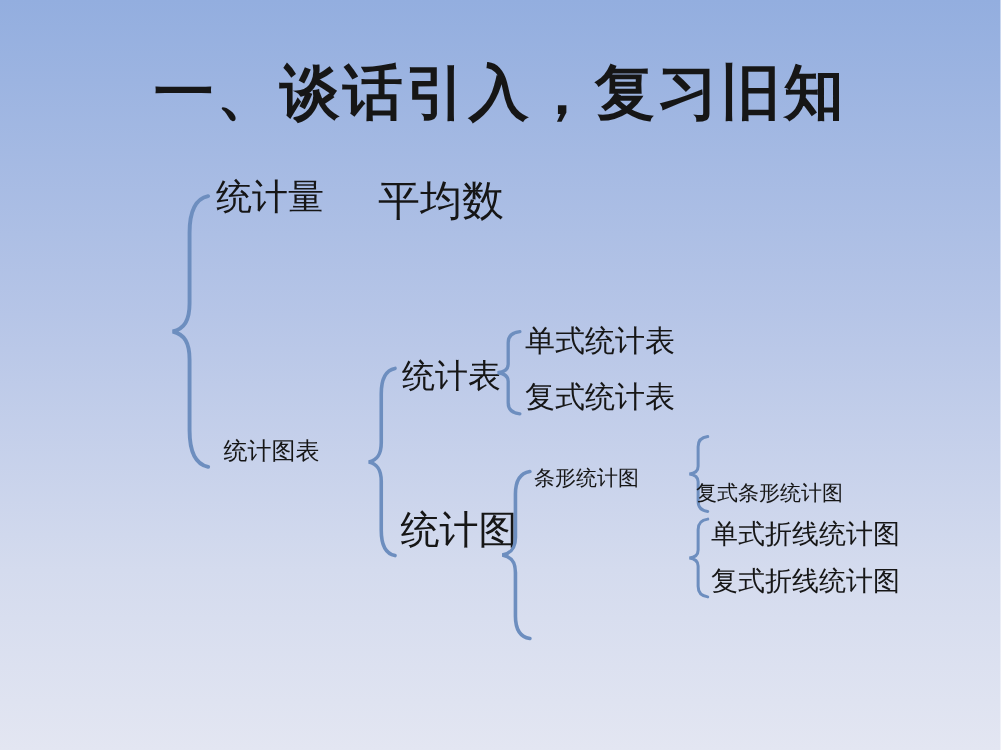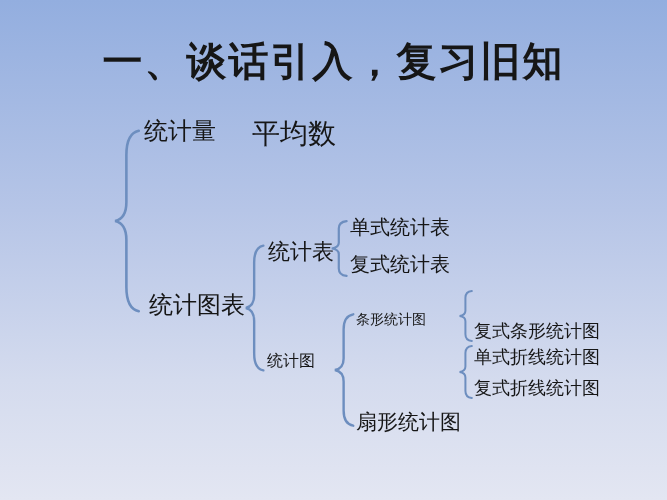--- a/index.html
+++ b/index.html
@@ -50,52 +50,51 @@
   <h1 class="title">一、谈话引入，复习旧知</h1>
 
 
   <svg class="brace" style="left:114px;top:127px;width:27px;height:188px;" viewBox="0 0 24 100" preserveAspectRatio="none">
     <path d="M22,2 C14,3 11,8 11,15 L11,40 C11,46 8,49 1,50 C8,51 11,54 11,60 L11,85 C11,92 14,97 22,98" stroke-width="2.6" vector-effect="non-scaling-stroke"></path>
   </svg>
 
   <div class="node" style="left:144px;top:118px;font-size:24px;">统计量</div>
   <div class="node" style="left:252px;top:118px;font-size:28px;">平均数</div>
 
-  <div class="node" style="left:149px;top:292px;font-size:24px;">统计图表</div>
+  <div class="node" style="left:149px;top:292px;font-size:16px;">统计图表</div>
 
   <svg class="brace" style="left:245px;top:243px;width:20px;height:130px;" viewBox="0 0 24 100" preserveAspectRatio="none">
     <path d="M22,2 C14,3 11,8 11,15 L11,40 C11,46 8,49 1,50 C8,51 11,54 11,60 L11,85 C11,92 14,97 22,98" stroke-width="2.4" vector-effect="non-scaling-stroke"></path>
   </svg>
 
   <div class="node" style="left:268px;top:239px;font-size:22px;">统计表</div>
 
   <svg class="brace" style="left:331px;top:220px;width:17px;height:57px;" viewBox="0 0 24 100" preserveAspectRatio="none">
     <path d="M22,2 C14,3 11,8 11,15 L11,40 C11,46 8,49 1,50 C8,51 11,54 11,60 L11,85 C11,92 14,97 22,98" stroke-width="2.2" vector-effect="non-scaling-stroke"></path>
   </svg>
 
   <div class="node" style="left:350px;top:216px;font-size:20px;">单式统计表</div>
   <div class="node" style="left:350px;top:253px;font-size:20px;">复式统计表</div>
 
-  <div class="node" style="left:267px;top:352px;font-size:16px;">统计图</div>
+  <div class="node" style="left:267px;top:340px;font-size:26px;">统计图</div>
 
   <svg class="brace" style="left:334px;top:312px;width:21px;height:116px;" viewBox="0 0 24 100" preserveAspectRatio="none">
     <path d="M22,2 C14,3 11,8 11,15 L11,40 C11,46 8,49 1,50 C8,51 11,54 11,60 L11,85 C11,92 14,97 22,98" stroke-width="2.4" vector-effect="non-scaling-stroke"></path>
   </svg>
 
   <div class="node" style="left:356px;top:311px;font-size:14px;">条形统计图</div>
 
   <svg class="brace" style="left:459px;top:290px;width:14px;height:52px;" viewBox="0 0 24 100" preserveAspectRatio="none">
     <path d="M22,2 C14,3 11,8 11,15 L11,40 C11,46 8,49 1,50 C8,51 11,54 11,60 L11,85 C11,92 14,97 22,98" stroke-width="2" vector-effect="non-scaling-stroke"></path>
   </svg>
 
-  <div class="node" style="left:474px;top:321px;font-size:18px;">复式条形统计图</div>
+  <div class="node" style="left:464px;top:321px;font-size:14px;">复式条形统计图</div>
 
 
   <svg class="brace" style="left:459px;top:345px;width:14px;height:54px;" viewBox="0 0 24 100" preserveAspectRatio="none">
     <path d="M22,2 C14,3 11,8 11,15 L11,40 C11,46 8,49 1,50 C8,51 11,54 11,60 L11,85 C11,92 14,97 22,98" stroke-width="2" vector-effect="non-scaling-stroke"></path>
   </svg>
 
   <div class="node" style="left:474px;top:378px;font-size:18px;">复式折线统计图</div>
   <div class="node" style="left:474px;top:347px;font-size:18px;">单式折线统计图</div>
 
-  <div class="node" style="left:356px;top:410px;font-size:21px;">扇形统计图</div>
 
 </div>
 
 </body></html>

